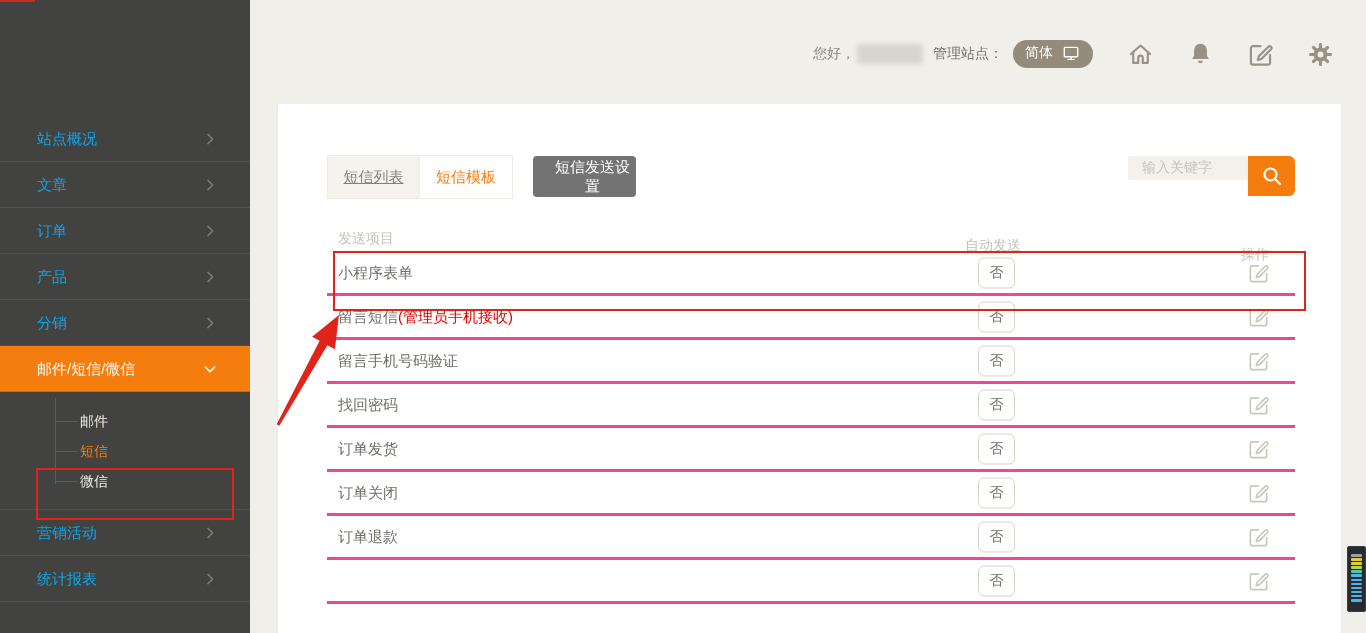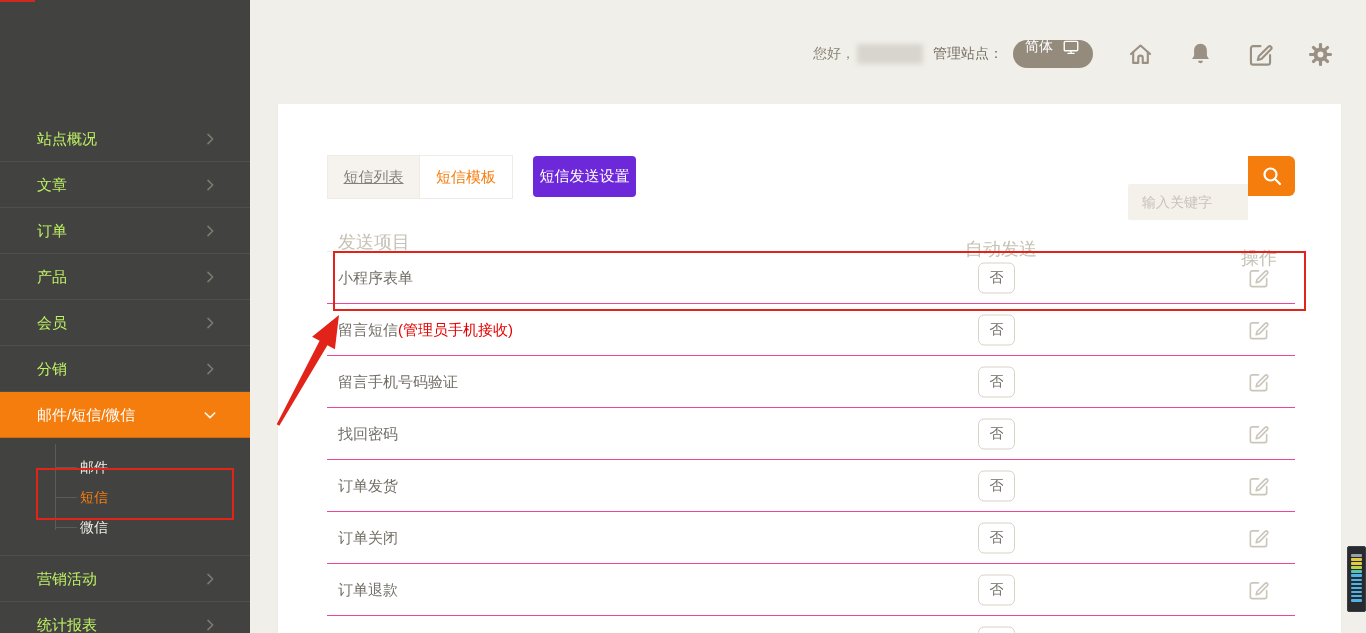--- a/index.html
+++ b/index.html
@@ -8,67 +8,67 @@
   .stage { position:relative; width:1366px; height:633px; }
 
   
   .sidebar { position:absolute; left:0; top:0; width:250px; height:633px; background:#424240; z-index:2; }
   .s-title { position:absolute; top:46px; left:0; width:100%; text-align:center;
     color:#f4f1e9; font-size:19px; font-weight:bold; letter-spacing:2px;
     display:flex; align-items:center; justify-content:center; gap:12px; }
   .s-title .dash { display:inline-block; width:26px; height:2px; background:#8d897d; }
   .menu { position:absolute; top:116px; left:0; width:100%; }
   .m-item { position:relative; height:46px; line-height:46px; padding-left:37px;
-    color:#bef264; font-size:15px; border-bottom:1px solid rgba(255,255,255,0.07); cursor:pointer; }
+    color:#0ea5e9; font-size:15px; border-bottom:1px solid rgba(255,255,255,0.07); cursor:pointer; }
   .m-item.active { background:#f57d0d; color:#ffffff; border-bottom-color:rgba(0,0,0,0.15); }
   .m-item .chev { position:absolute; right:32px; top:15px; }
   .submenu { position:relative; height:118px; border-bottom:1px solid rgba(255,255,255,0.07); padding-top:14px; }
   .tree-v { position:absolute; left:55px; top:6px; width:1px; height:86px; background:#5c5c56; }
   .tree-h { position:absolute; left:55px; width:22px; height:1px; background:#5c5c56; }
   .sub-item { position:relative; height:30px; line-height:30px; padding-left:80px;
     color:#efece3; font-size:14px; cursor:pointer; }
   .sub-item.active { color:#f57d0d; }
 
   
   .topbar { position:absolute; left:250px; top:0; width:1264px; height:104px;border-radius:29px; }
   .topbar-inner { position:absolute; right:60px; top:40px; height:28px;
     display:flex; align-items:center; }
   .greeting { color:#8b8578; font-size:14px; }
   .blur-box { width:66px; height:20px; background:#d8d5ce; border-radius:2px;
     filter:blur(2.5px); margin:0 10px 0 2px; }
   .manage-label { color:#756f63; font-size:14px; margin-right:10px; }
   .lang-pill { height:28px; background:#948b7d; border-radius:14px; color:#fff;
-    font-size:14px; display:flex; align-items:flex-end; padding:12px 12px; gap:8px; cursor:pointer; }
+    font-size:14px; display:flex; align-items:flex-start; padding:4px 12px; gap:8px; cursor:pointer; }
   .top-icons { display:flex; align-items:center; gap:33px; margin-left:34px; }
   .top-icons .ic { width:27px; height:27px; cursor:pointer; display:block; }
 
   
   .card { position:absolute; left:278px; top:104px; width:1063px; height:529px;
     background:#ffffff; box-shadow:0 1px 3px rgba(0,0,0,0.04); z-index:1; }
   .tabs { position:absolute; left:49px; top:51px; display:flex; border:1px solid #efece6; }
   .tab { width:92px; height:42px; line-height:42px; text-align:center; font-size:15px; cursor:pointer; }
   .tab.inactive { background:#f6f3ee; color:#84807a; border-right:1px solid #efece6;text-decoration:underline; }
   .tab.active { background:#ffffff; color:#f57d0d; }
   .settings-btn { position:absolute; left:255px; top:52px; width:103px; height:41px;
-    background:#6d28d9; border:none; border-radius:4px; color:#ffffff; font-size:15px;
-    font-family:inherit; cursor:pointer; }
+    background:#737373; border:none; border-radius:4px; color:#ffffff; font-size:15px;
+    font-family:inherit; cursor:pointer;padding-left:16px; }
   .search { position:absolute; left:850px; top:52px; height:40px; display:flex; }
-  .search input { width:120px; height:36px; background:#f4f1eb; border:none; outline:none;
-    padding-left:14px; font-size:14px; color:#6b675f; border-radius:2px 0 0 2px; font-family:Liberation Sans, sans-serif;margin-top:28px; }
+  .search input { width:120px; height:24px; background:#f4f1eb; border:none; outline:none;
+    padding-left:14px; font-size:14px; color:#6b675f; border-radius:2px 0 0 2px; font-family:Liberation Mono, monospace; }
   .search input::placeholder { color:#c8c3b9; }
   .search-btn { width:47px; height:40px; background:#f57d0d; border:none;
     border-radius:0 6px 6px 0; cursor:pointer; display:flex; align-items:center; justify-content:center; }
 
   .table { position:absolute; left:49px; top:126px; width:968px; }
   .thead { position:relative; height:22px; border-bottom:1px solid #eceae4;
-    color:#c6c1b5; font-size:18px; }
+    color:#c6c1b5; font-size:14px; }
   .thead .c1 { position:absolute; left:11px; top:0; }
   .thead .c2 { position:absolute; left:638px; top:7px; }
   .thead .c3 { position:absolute; left:914px; top:16px; }
-  .trow { position:relative; height:52px; border-bottom:1px solid #ec4899; }
+  .trow { position:relative; height:44px; border-bottom:3px solid #ec4899; }
   .row-name { position:absolute; left:11px; top:50%; transform:translateY(-50%);
     font-size:15px; color:#716e66; }
   .row-name .suffix { color:#e60000; }
   .no-btn { position:absolute; left:651px; top:50%; transform:translateY(-50%);
     width:37px; height:31px; background:#fff; border:1px solid #d9d3c6; border-radius:6px;
     font-size:14px; color:#6f6c64; font-family:inherit; cursor:pointer; }
   .edit-btn { position:absolute; left:920px; top:50%; transform:translateY(-50%);
     width:23px; height:23px; cursor:pointer; background:none; border:none; padding:0; }
 
   
@@ -104,26 +104,20 @@
           </svg>
       </div>
       <div class="m-item">
         <span>订单</span>
         <svg class="chev" width="16" height="16" viewBox="0 0 24 24" fill="none" stroke="#7d7a72" stroke-width="2.4" stroke-linecap="round" stroke-linejoin="round">
             <polyline points="9 5 16 12 9 19"></polyline>
           </svg>
       </div>
       <div class="m-item">
         <span>产品</span>
-        <svg class="chev" width="16" height="16" viewBox="0 0 24 24" fill="none" stroke="#7d7a72" stroke-width="2.4" stroke-linecap="round" stroke-linejoin="round">
-            <polyline points="9 5 16 12 9 19"></polyline>
-          </svg>
-      </div>
-      <div class="m-item">
-        <span>会员</span>
         <svg class="chev" width="16" height="16" viewBox="0 0 24 24" fill="none" stroke="#7d7a72" stroke-width="2.4" stroke-linecap="round" stroke-linejoin="round">
             <polyline points="9 5 16 12 9 19"></polyline>
           </svg>
       </div>
       <div class="m-item">
         <span>分销</span>
         <svg class="chev" width="16" height="16" viewBox="0 0 24 24" fill="none" stroke="#7d7a72" stroke-width="2.4" stroke-linecap="round" stroke-linejoin="round">
             <polyline points="9 5 16 12 9 19"></polyline>
           </svg>
       </div>

